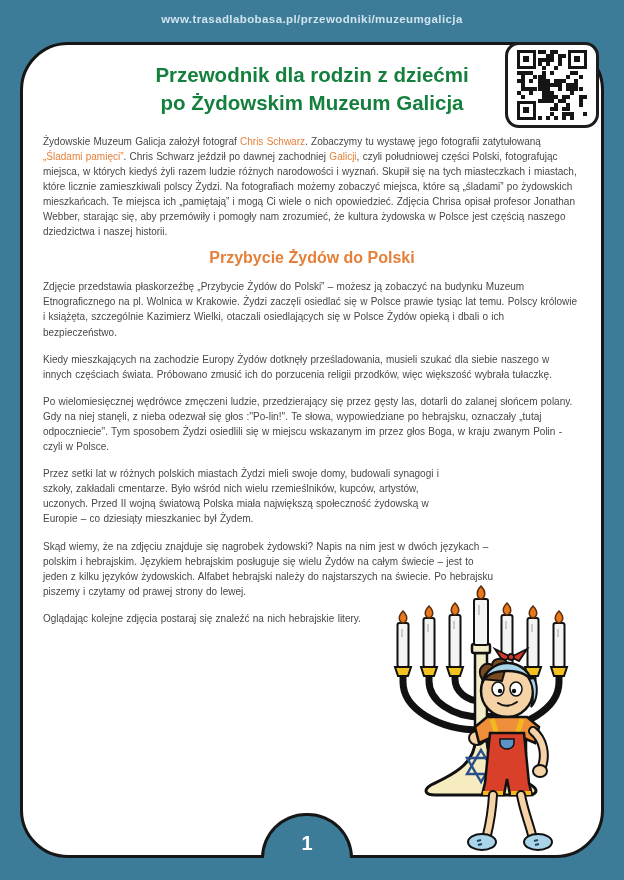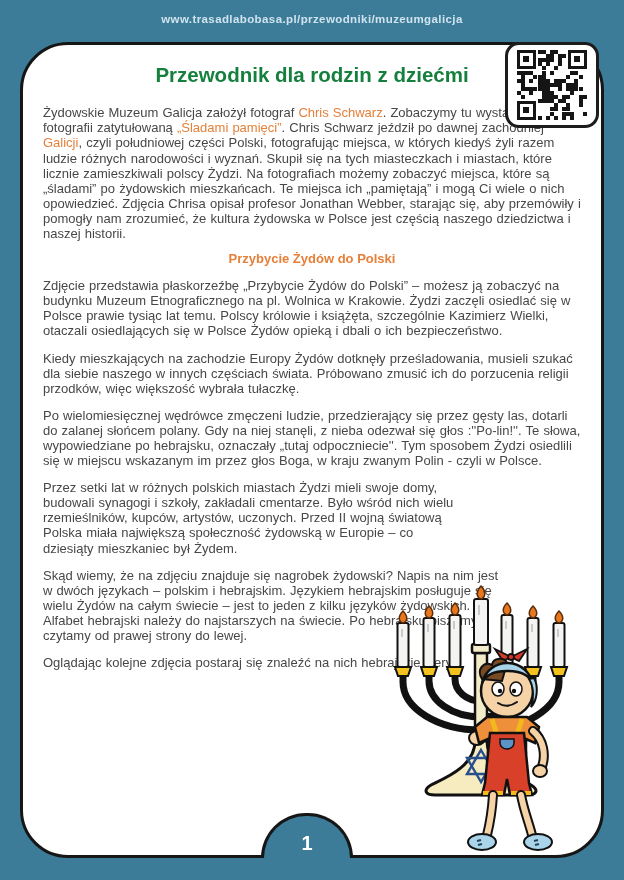--- a/index.html
+++ b/index.html
@@ -15,26 +15,26 @@
   .card{
     position:absolute;left:20px;right:20px;top:42px;bottom:22px;
     background:#ffffff;border:3px solid #161616;border-radius:48px;
     box-sizing:border-box;padding:0 20px;
   }
   .title{
     margin:16px 60px 16px;text-align:center;
     font-size:20.5px;font-weight:bold;color:#15803d;line-height:1.38;
   }
   .body{
-    margin:12px 0 0;font-size:13px;line-height:15.1px;color:#474747;word-spacing:.5px;
+    margin:12px 0 0;font-size:10px;line-height:15.1px;color:#474747;word-spacing:.5px;
   }
   .accent{color:#e5803a}
   .section-heading{
     margin:10px 0 0;text-align:center;
-    font-size:13px;font-weight:bold;color:#e5803a;
+    font-size:16px;font-weight:bold;color:#e5803a;
   }
   .subheading{
     margin:12px 0 0;font-size:11.8px;font-weight:bold;color:#e5803a;
   }
   .pr-a{padding-right:118px}
   .pr-b{padding-right:162px}
   .pr-c{padding-right:82px}
   .pr-d{padding-right:100px}
   .illustration{position:absolute;right:4px;top:538px;}
   .page-bump{
@@ -169,20 +169,21 @@
         <i style="left: 20.5px; top: 65.6px;"></i>
         <i style="left: 28.7px; top: 65.6px;"></i>
         <i style="left: 36.9px; top: 65.6px;"></i>
         <i style="left: 45.1px; top: 65.6px;"></i>
         <i style="left: 53.3px; top: 65.6px;"></i>
       </div>
   </div>
 
   <h1 class="title">
     <span>Przewodnik dla rodzin z dziećmi</span><br>
+    <span>po Żydowskim Muzeum Galicja</span>
   </h1>
 
   <p class="body"><span>Żydowskie Muzeum Galicja założył fotograf </span><span class="accent">Chris Schwarz</span><span>. Zobaczymy tu wystawę jego fotografii zatytułowaną </span><span class="accent">„Śladami pamięci”</span><span>. Chris Schwarz jeździł po dawnej zachodniej </span><span class="accent">Galicji</span><span>, czyli południowej części Polski, fotografując miejsca, w których kiedyś żyli razem ludzie różnych narodowości i wyznań. Skupił się na tych miasteczkach i miastach, które licznie zamieszkiwali polscy Żydzi. Na fotografiach możemy zobaczyć miejsca, które są „śladami” po żydowskich mieszkańcach. Te miejsca ich „pamiętają” i mogą Ci wiele o nich opowiedzieć. Zdjęcia Chrisa opisał profesor Jonathan Webber, starając się, aby przemówiły i pomogły nam zrozumieć, że kultura żydowska w Polsce jest częścią naszego dziedzictwa i naszej historii.</span></p>
 
   <h2 class="section-heading">Przybycie Żydów do Polski</h2>
 
   <p class="body">Zdjęcie przedstawia płaskorzeźbę „Przybycie Żydów do Polski” – możesz ją zobaczyć na budynku Muzeum Etnograficznego na pl. Wolnica w Krakowie. Żydzi zaczęli osiedlać się w Polsce prawie tysiąc lat temu. Polscy królowie i książęta, szczególnie Kazimierz Wielki, otaczali osiedlających się w Polsce Żydów opieką i dbali o ich bezpieczeństwo.</p>
 
 
   <p class="body">Kiedy mieszkających na zachodzie Europy Żydów dotknęły prześladowania, musieli szukać dla siebie naszego w innych częściach świata. Próbowano zmusić ich do porzucenia religii przodków, więc większość wybrała tułaczkę.</p>

